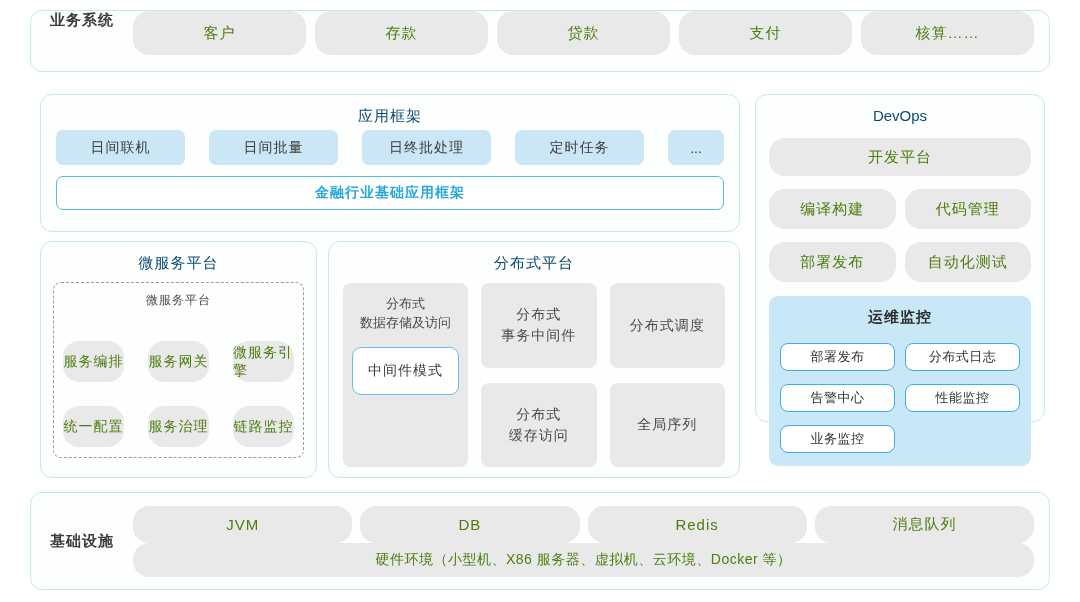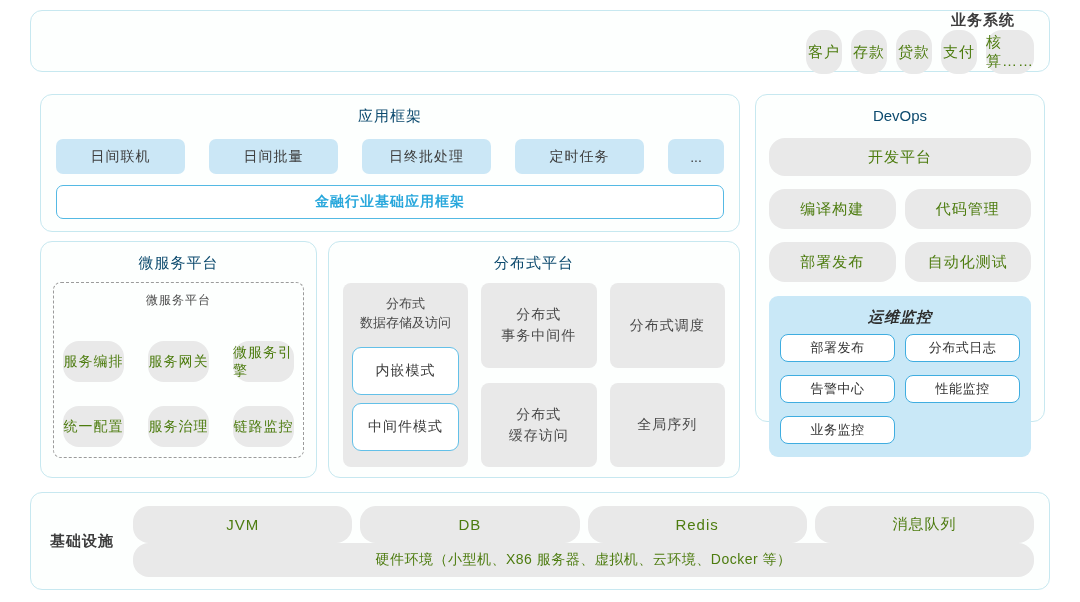--- a/index.html
+++ b/index.html
@@ -21,26 +21,26 @@
     width:102px; flex-shrink:0; text-align:center;
     font-size:15px; font-weight:600; color:#3d3d3d; letter-spacing:1px;
   }
   .gray-box {
     background:#e9e9e9; border-radius:16px;
     display:flex; align-items:center; justify-content:center;
     font-size:15px; color:#4d7c0f; letter-spacing:1px;
   }
   
   .top-bar { left:30px; top:10px; width:1020px; height:62px;
-    display:flex; align-items:flex-end; padding-right:15px;flex-direction:column; }
+    display:flex; align-items:flex-start; padding-right:15px; }
   .top-bar .row { flex:1; display:flex; gap:9px; }
   .top-bar .gray-box { flex:1; height:44px; }
   
   .app-fw { left:40px; top:94px; width:700px; height:138px; padding:12px 15px 0; }
-  .blue-row { display:flex; gap:24px; margin-top:13px; }
+  .blue-row { display:flex; gap:24px; margin-top:4px; }
   .blue-box {
     flex:1; height:35px; background:#cbe7f6; border-radius:7px;
     display:flex; align-items:center; justify-content:center;
     font-size:14px; color:#3d3d3d; letter-spacing:1px;
   }
   .blue-box.small { flex:0 0 56px; letter-spacing:0; }
   .base-box {
     margin-top:11px; height:34px; background:#ffffff;
     border:1px solid #54b9e4; border-radius:7px;
     display:flex; align-items:center; justify-content:center;
@@ -82,21 +82,21 @@
   
   .devops { left:755px; top:94px; width:290px; height:328px; padding:12px 13px 0; }
   .devops .panel-title { letter-spacing:0; }
   .wide-box { margin-top:14px; height:38px; font-size:15px; }
   .devops-row { display:flex; gap:9px; margin-top:13px; }
   .devops-row .gray-box { flex:1; height:40px; font-size:15px; }
   .monitor {
     margin-top:14px; background:#c9e8f7; border-radius:9px;
     padding:10px 11px 13px;
   }
-  .monitor-title { text-align:center; font-size:15px; font-weight:bold; color:#2e2e2e; margin:2px 0 7px; letter-spacing:1px;font-style:italic; }
+  .monitor-title { text-align:center; font-size:15px; font-weight:bold; color:#2e2e2e; margin:2px 0 16px; letter-spacing:1px; }
   .monitor-grid { display:grid; grid-template-columns:1fr 1fr; gap:13px 10px; }
   .monitor-box {
     height:28px; background:#ffffff; border:1.5px solid #3fade0; border-radius:8px;
     display:flex; align-items:center; justify-content:center;
     font-size:13px; color:#323232; letter-spacing:0.5px;
   }
   
   .bottom-bar { left:30px; top:492px; width:1020px; height:98px;
     display:flex; align-items:center; padding-right:15px; }
   .infra-right { flex:1; display:flex; flex-direction:column; }
@@ -146,21 +146,20 @@
       </div>
     </div>
   </div>
 
   <div class="panel dist">
     <div class="panel-title">分布式平台</div>
     <div class="dist-wrap">
       <div class="dist-col1">
         <div class="dist-col1-label">分布式
 数据存储及访问</div>
-        <div class="mode-box">内嵌模式</div>
         <div class="mode-box">中间件模式</div>
       </div>
       <div class="dist-col">
         <div class="dist-box">分布式
 事务中间件</div>
         <div class="dist-box">分布式
 缓存访问</div>
       </div>
       <div class="dist-col">
         <div class="dist-box">分布式调度</div>

